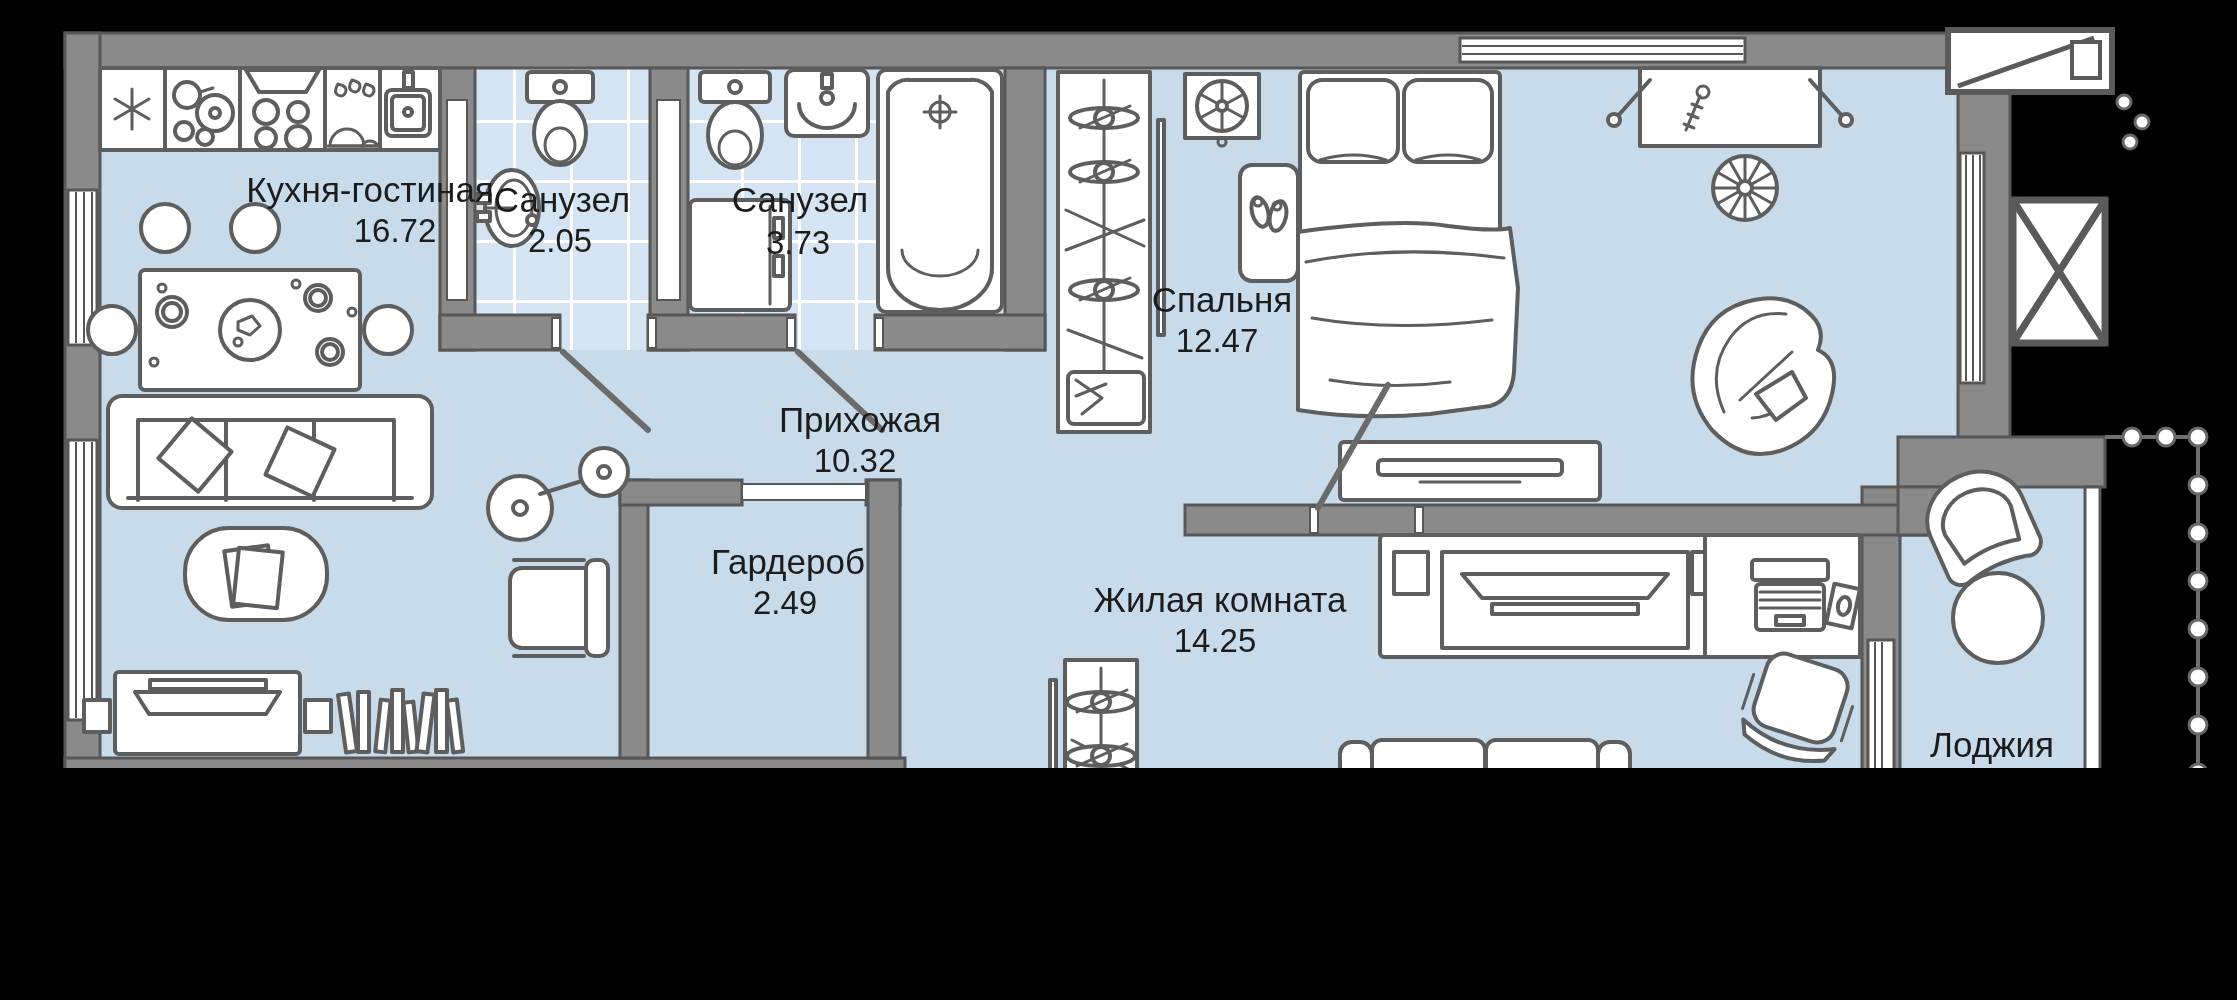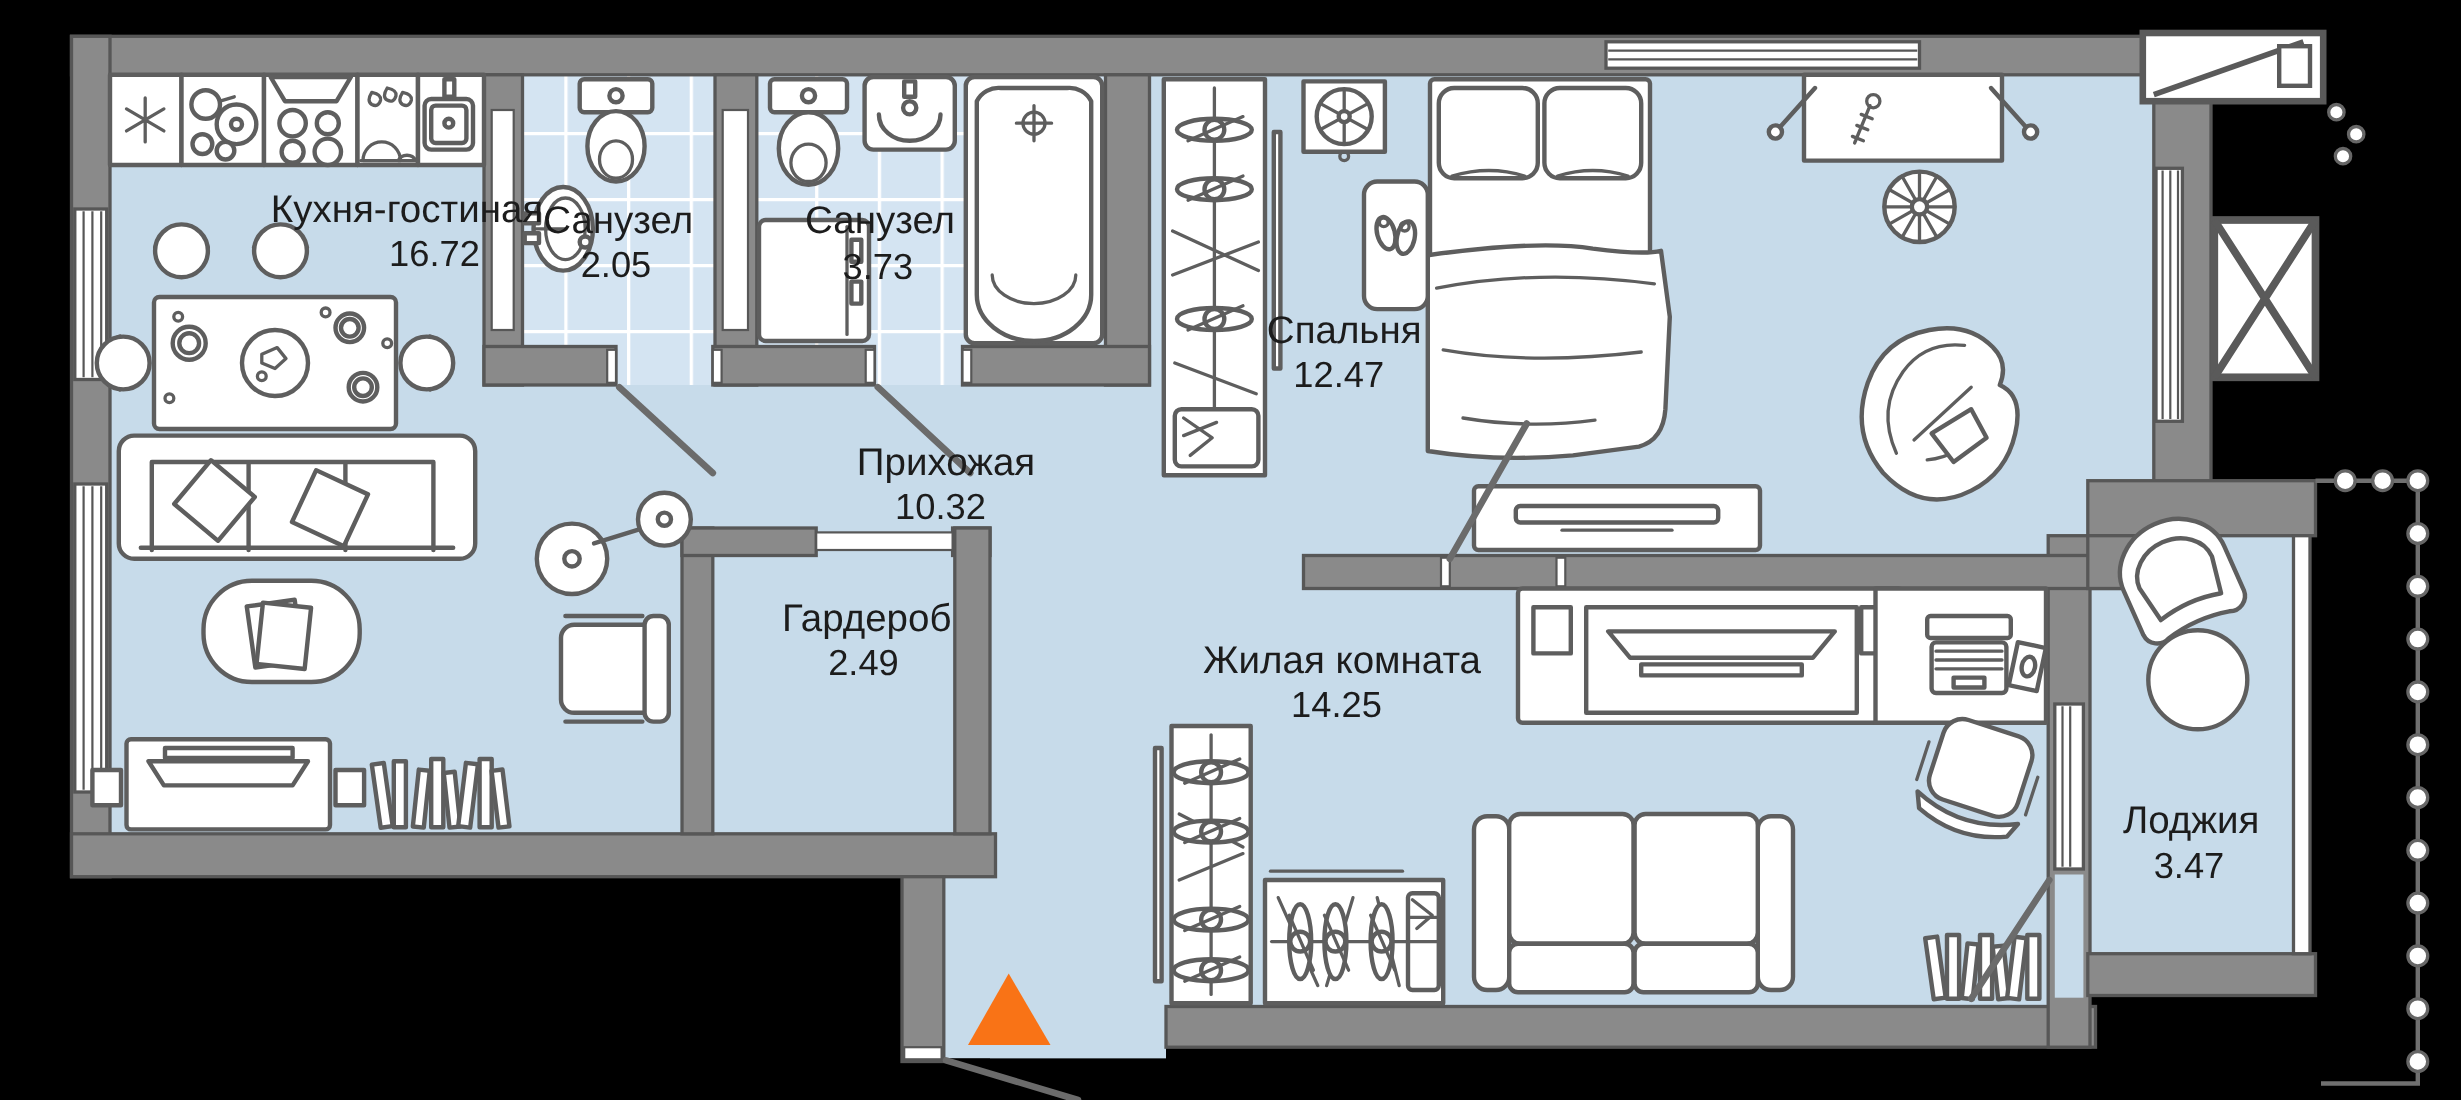--- a/index.html
+++ b/index.html
@@ -1,16 +1,16 @@
 <!DOCTYPE html>
 <html><head>
 <meta charset="utf-8">
 <style>
   html,body{margin:0;padding:0;background:#000;}
-  .stage{position:relative;width:2237px;height:1000px;background:#000;overflow:hidden;}
+  .stage{position:relative;width:2237px;height:768px;background:#000;overflow:hidden;}
   svg{display:block;}
   .wall{fill:#8a8a8a;stroke:#575757;stroke-width:3;}
   .win{fill:#ffffff;stroke:#575757;stroke-width:3;}
   .f{fill:#ffffff;stroke:#5e5e5e;stroke-width:4;stroke-linejoin:round;stroke-linecap:round;}
   .ln{fill:none;stroke:#5e5e5e;stroke-width:4;stroke-linejoin:round;stroke-linecap:round;}
   .tn{fill:none;stroke:#5e5e5e;stroke-width:3;stroke-linejoin:round;stroke-linecap:round;}
   .swing{stroke:#6b6b6b;stroke-width:6;fill:none;stroke-linecap:round;}
   .jamb{fill:#ffffff;stroke:#575757;stroke-width:2;}
   .lbl{font-family:"Liberation Sans",sans-serif;font-size:35px;fill:#1c1c1c;text-anchor:middle;}
   .num{font-family:"Liberation Sans",sans-serif;font-size:33px;fill:#1c1c1c;text-anchor:middle;}

